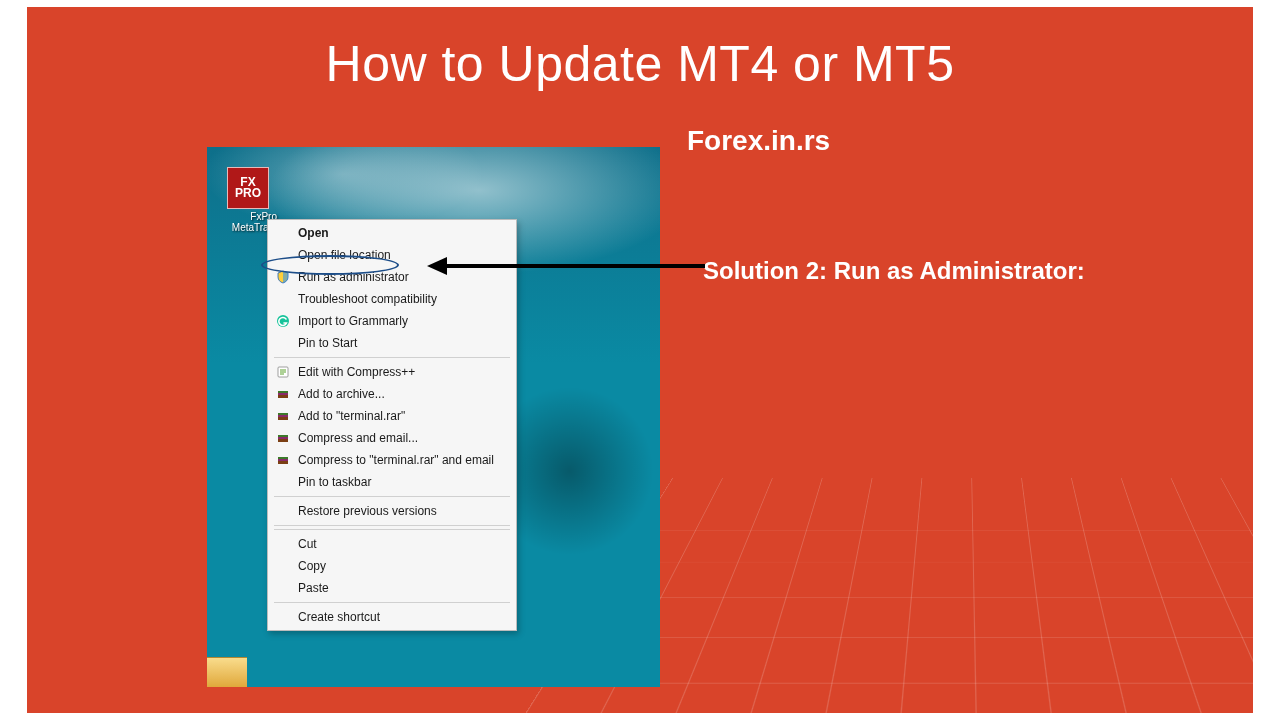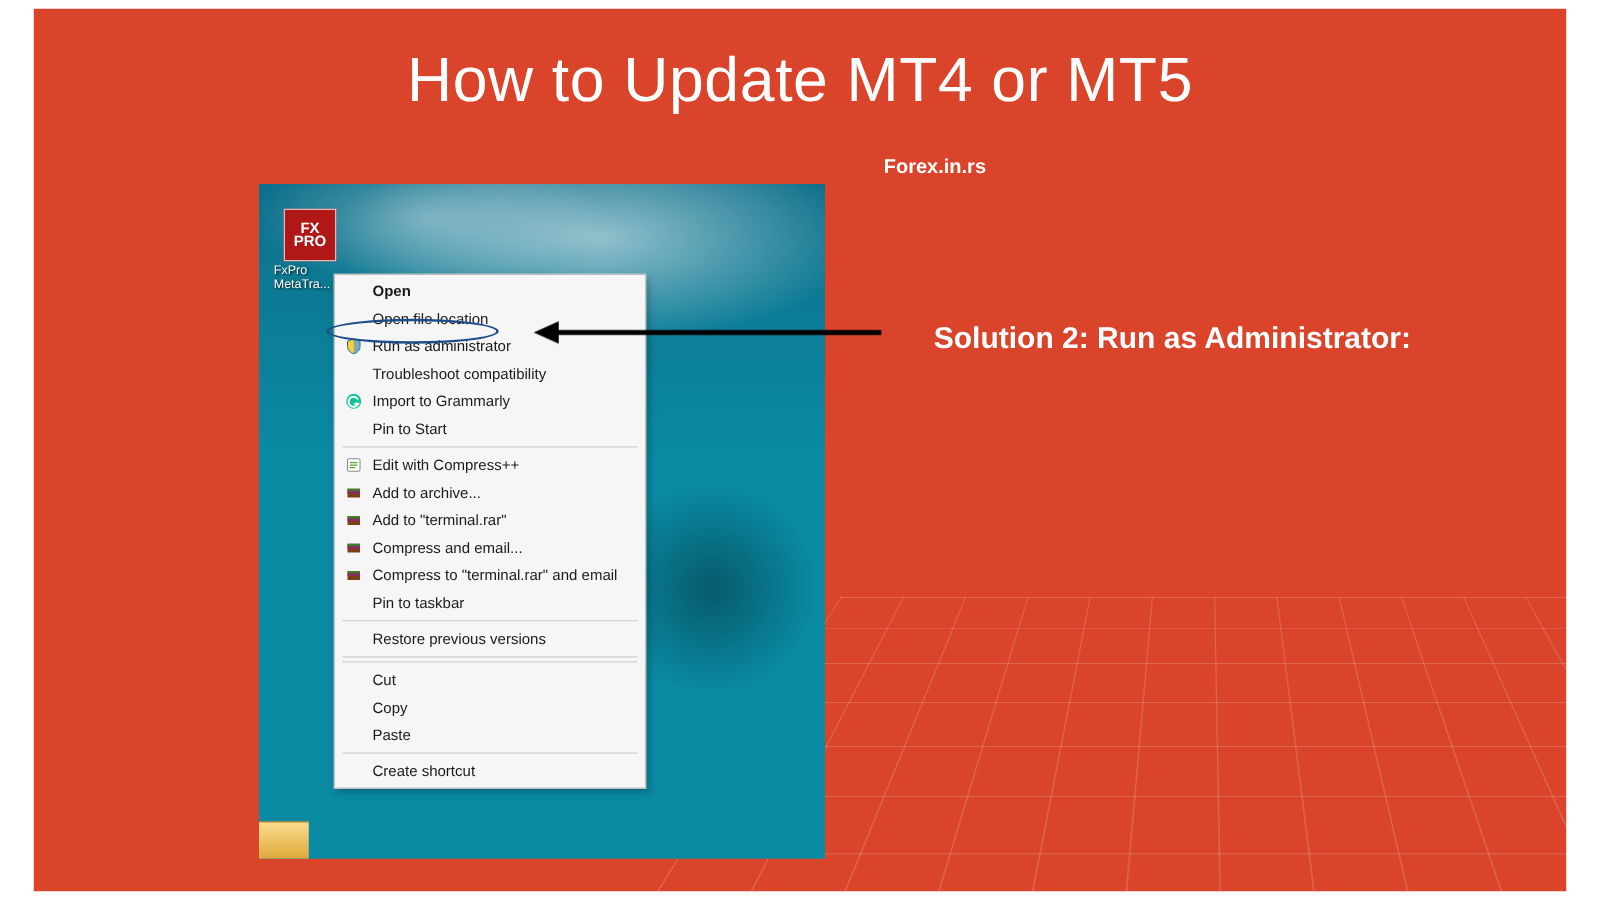--- a/index.html
+++ b/index.html
@@ -23,28 +23,28 @@
     position: absolute;
     top: 28px; left: 0; width: 100%;
     text-align: center;
     color: #fff;
     font-size: 50px;
     font-weight: 300;
     letter-spacing: 0.5px;
   }
   .site-label {
     position: absolute;
-    top: 118px; left: 680px;
+    top: 118px; left: 660px;
     color: #fff;
     font-weight: 800;
-    font-size: 16px;
+    font-size: 28px;
   }
   .solution-label {
     position: absolute;
-    top: 250px; left: 720px;
+    top: 250px; left: 676px;
     color: #fff;
     font-weight: 800;
     font-size: 24px;
   }
   
   .grid {
     position: absolute;
     right: -60px; bottom: -60px;
     width: 700px; height: 400px;
     transform: perspective(800px) rotateX(55deg) rotateZ(0deg);
@@ -67,21 +67,21 @@
     background:
       radial-gradient(ellipse 300px 120px at 60% 8%, rgba(255,255,255,0.55), rgba(255,255,255,0) 70%),
       radial-gradient(ellipse 200px 80px at 30% 5%, rgba(255,255,255,0.35), rgba(255,255,255,0) 70%),
       radial-gradient(circle 120px at 80% 60%, rgba(0,0,0,0.35), rgba(0,0,0,0) 70%);
     pointer-events: none;
   }
   .desktop-icon {
     position: absolute;
     left: 12px; top: 20px;
     width: 58px;
-    text-align: left;
+    text-align: right;
   }
   .desktop-icon .icon-box {
     width: 42px; height: 42px;
     margin: 0 auto 2px;
     border: 1px solid rgba(255,255,255,0.7);
     background: #b01818;
     display: flex; flex-direction: column;
     align-items: center; justify-content: center;
     color: #fff; font-weight: 900; font-size: 12px; line-height: 11px;
     font-family: "Arial Black", sans-serif;

